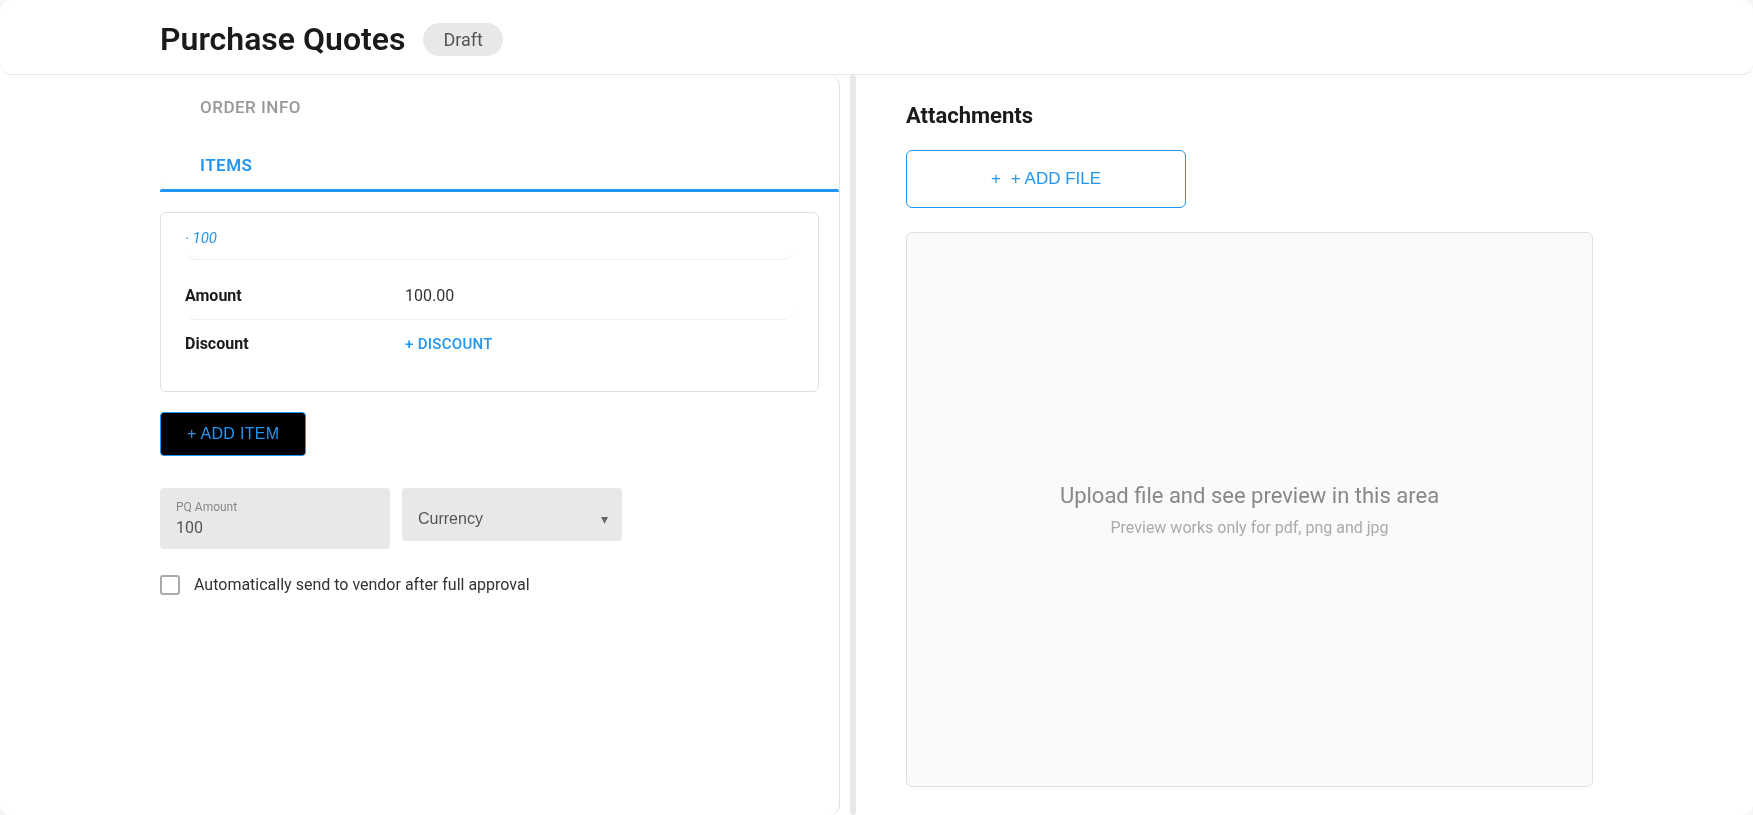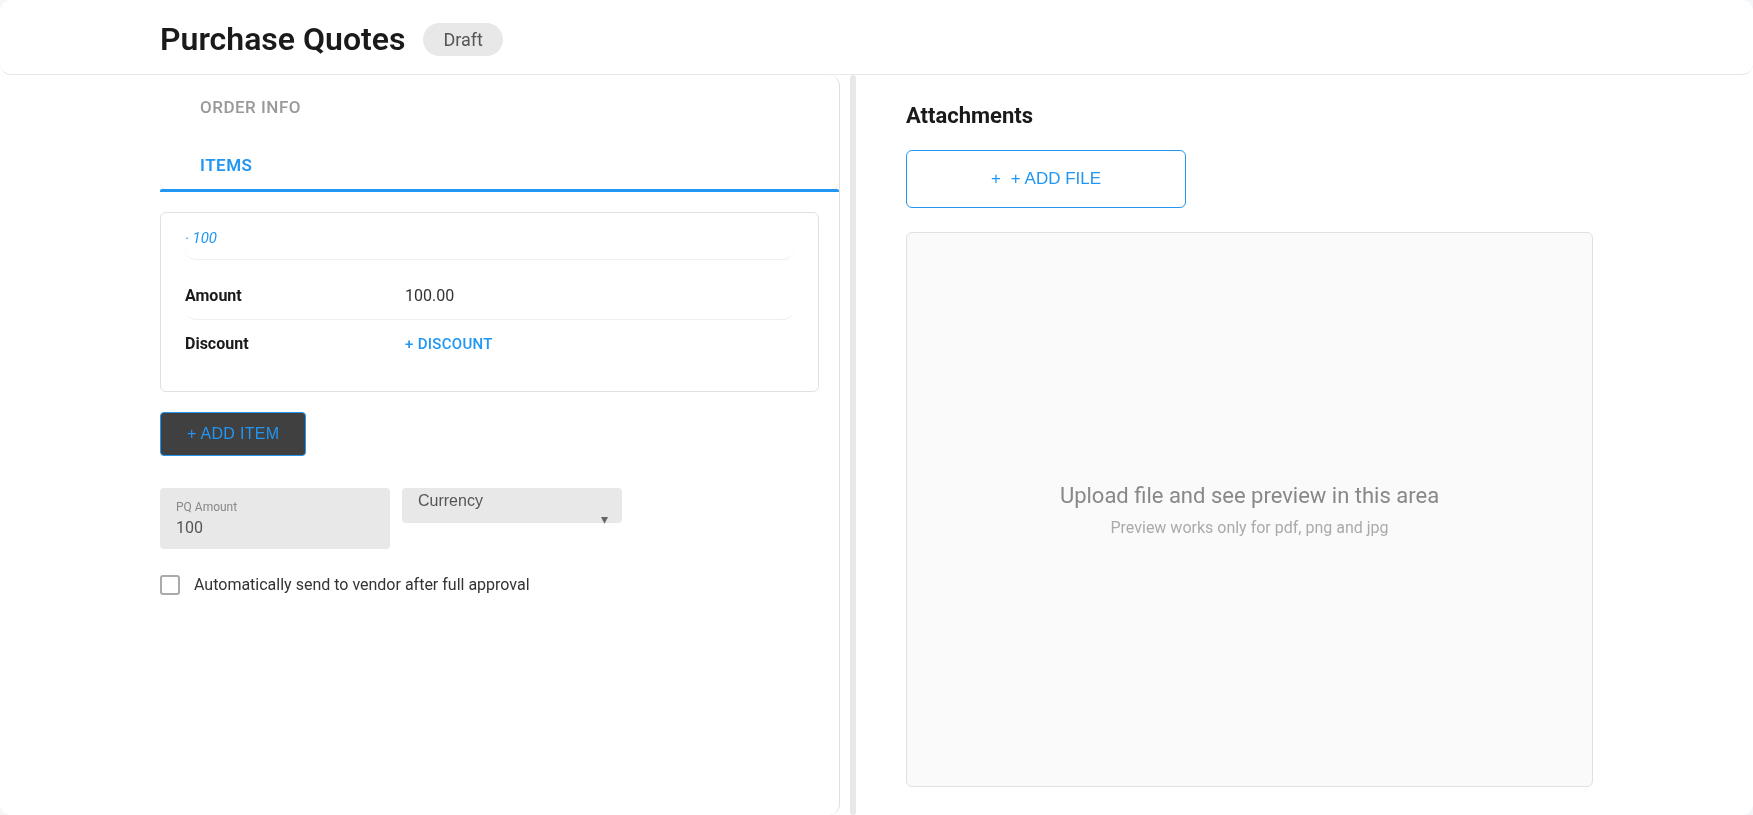--- a/index.html
+++ b/index.html
@@ -130,21 +130,21 @@
       font-weight: 500;
       letter-spacing: 0.3px;
     }
     
     .add-item-btn {
       display: inline-flex;
       align-items: center;
       gap: 6px;
       margin: 20px 0 0 0;
       border: 1.5px solid #2196f3;
-      background: #404040;
+      background: #000000;
       color: #2196f3;
       padding: 12px 26px;
       border-radius: 4px;
       font-size: 16px;
       font-weight: 500;
       cursor: pointer;
       letter-spacing: 0.3px;
     }
     
     .money-section {
@@ -182,21 +182,21 @@
     .currency-wrapper {
       position: relative;
       display: inline-block;
     }
     .currency-wrapper select {
       appearance: none;
       -webkit-appearance: none;
       background: #e8e8e8;
       border: none;
       border-radius: 4px;
-      padding: 4px 40px 14px 16px;
+      padding: 22px 40px 14px 16px;
       font-size: 16px;
       color: #555;
       width: 220px;
       cursor: pointer;
     }
     .currency-wrapper .chevron {
       position: absolute;
       right: 14px;
       top: 50%;
       transform: translateY(-50%);

